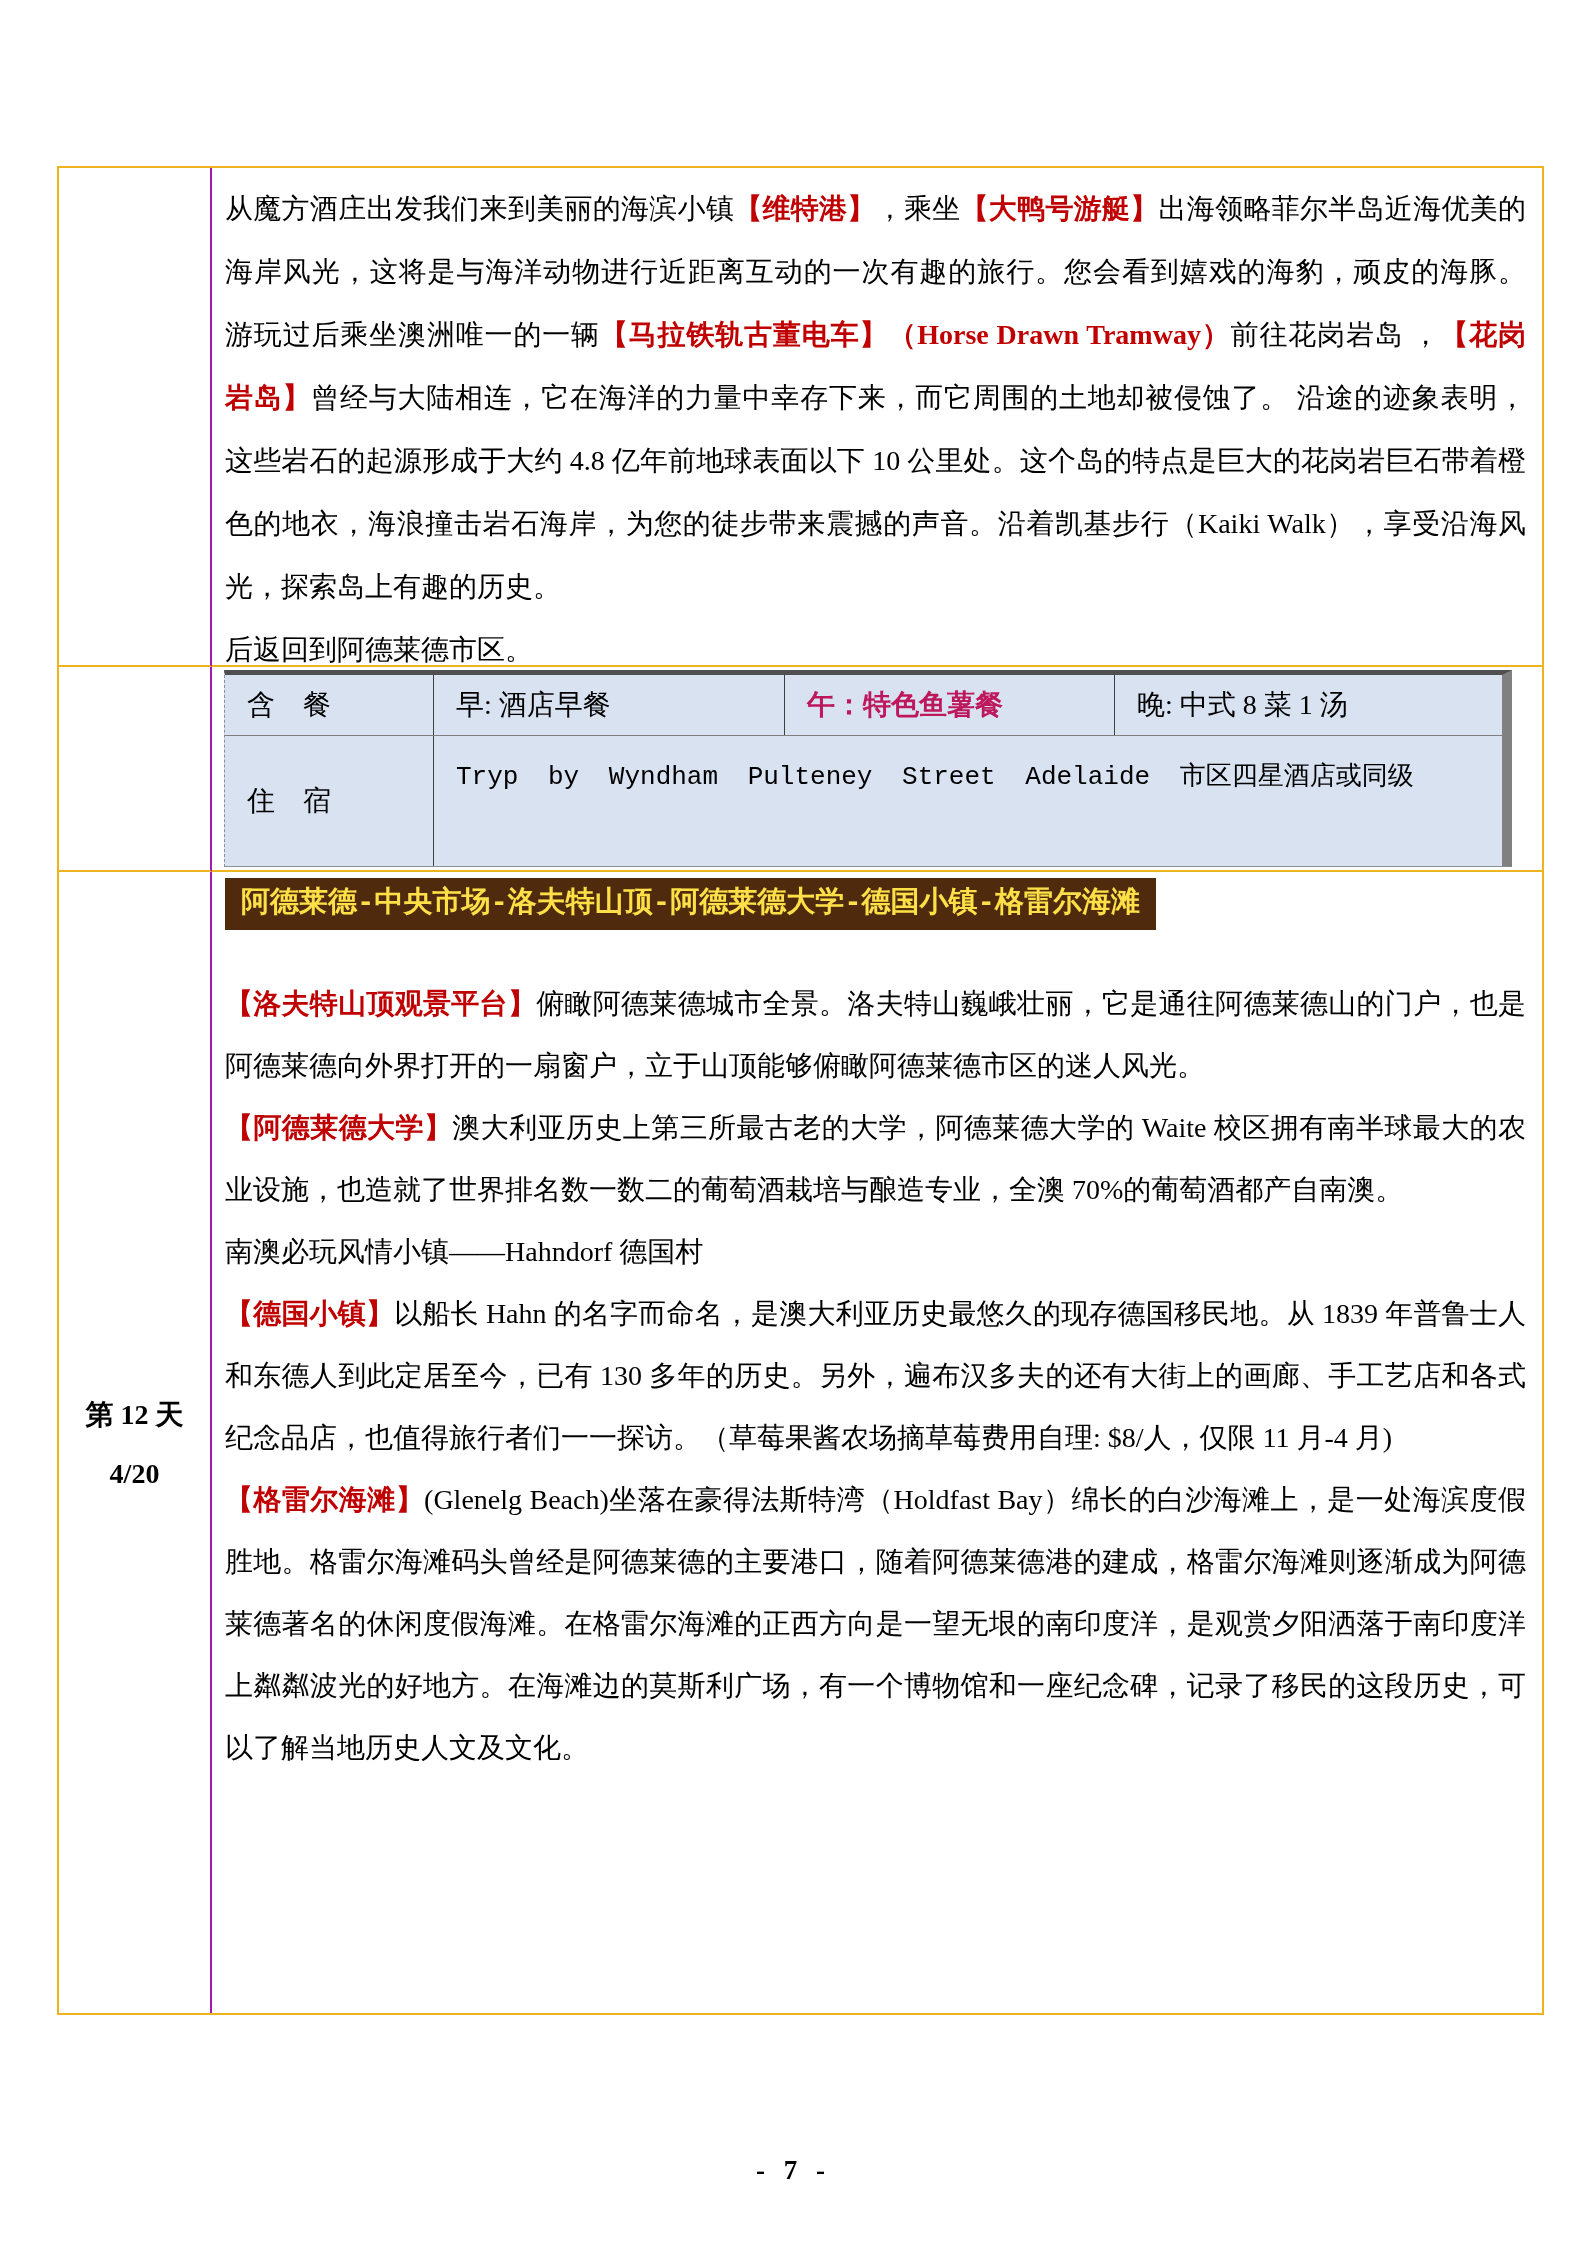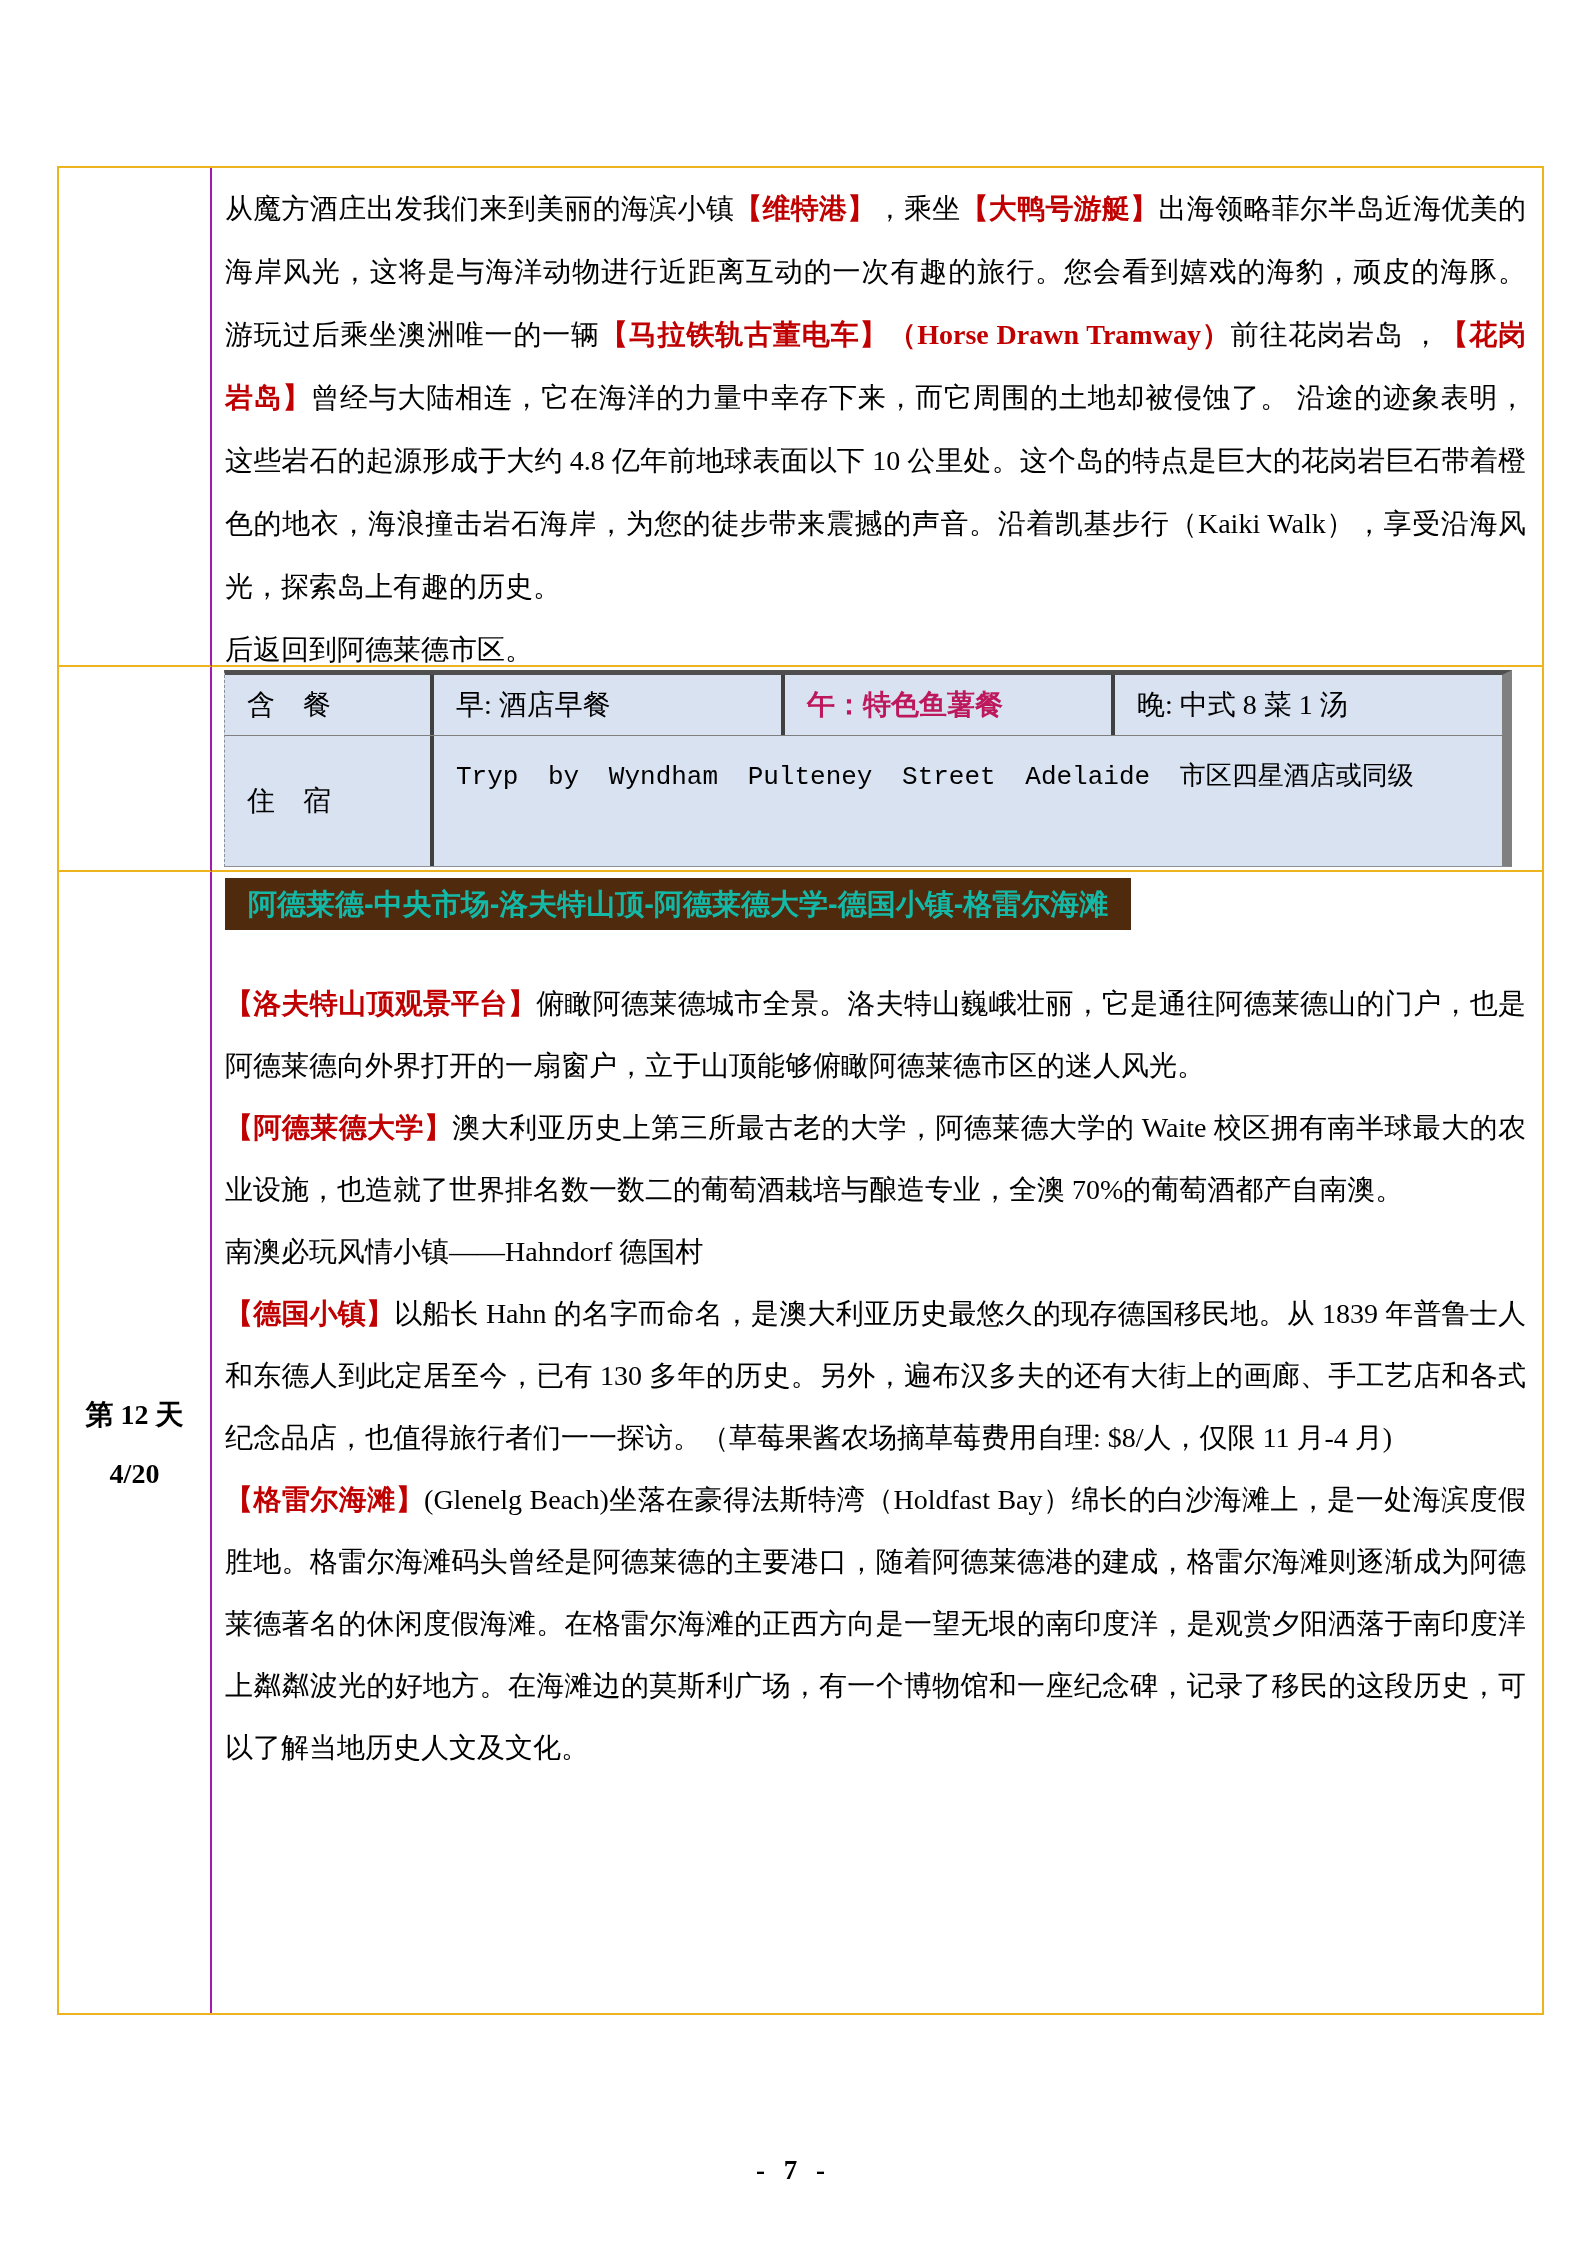--- a/index.html
+++ b/index.html
@@ -41,46 +41,46 @@
     background:#d9e2f1;
     border-top:5px solid #4f4f4f;
     border-right:10px solid #808080;
     border-bottom:1px solid #8a8f98;
     border-left:1px dashed #8a8f98;
     box-sizing:border-box;
   }
   .mrow1{display:grid;grid-template-columns:209px 351px 330px 1fr;height:60px;border-bottom:1px solid #7f7f7f;}
   .mrow2{display:grid;grid-template-columns:209px 1fr;height:130px;}
   .mcell{box-sizing:border-box;padding-left:22px;font-size:28px;display:flex;align-items:center;}
-  .mcell.div{border-right:4px solid #404040;}
+  .mcell.div{border-right:1px solid #404040;}
   .lodging-value{
     align-items:flex-start;
     padding-top:22px;
     font-family:"Liberation Mono","DejaVu Sans Mono",monospace;
     font-size:26px;
     word-spacing:14px;
   }
   
   .day-col{
     display:flex;flex-direction:column;
     align-items:center;justify-content:center;
     gap:24px;
     font-size:28px;font-weight:bold;
   }
   .d12-main{padding:0 16px 0 13px;}
   .d12-header{
     display:inline-block;
     margin-top:6px;
     background:#4f2a0d;
-    color:#14b8a6;
+    color:#fde047;
     font-weight:bold;
     font-size:29px;
     line-height:52px;
-    padding:0 23px;
-    font-family:Liberation Sans, sans-serif;
+    padding:0 16px;
+    font-family:Liberation Mono, monospace;
   }
   .d12-text{
     padding-top:17px;
     font-size:28px;
     line-height:62px;
   }
   
   .page-num{
     position:absolute;left:0;right:0;top:2155px;
     text-align:center;

